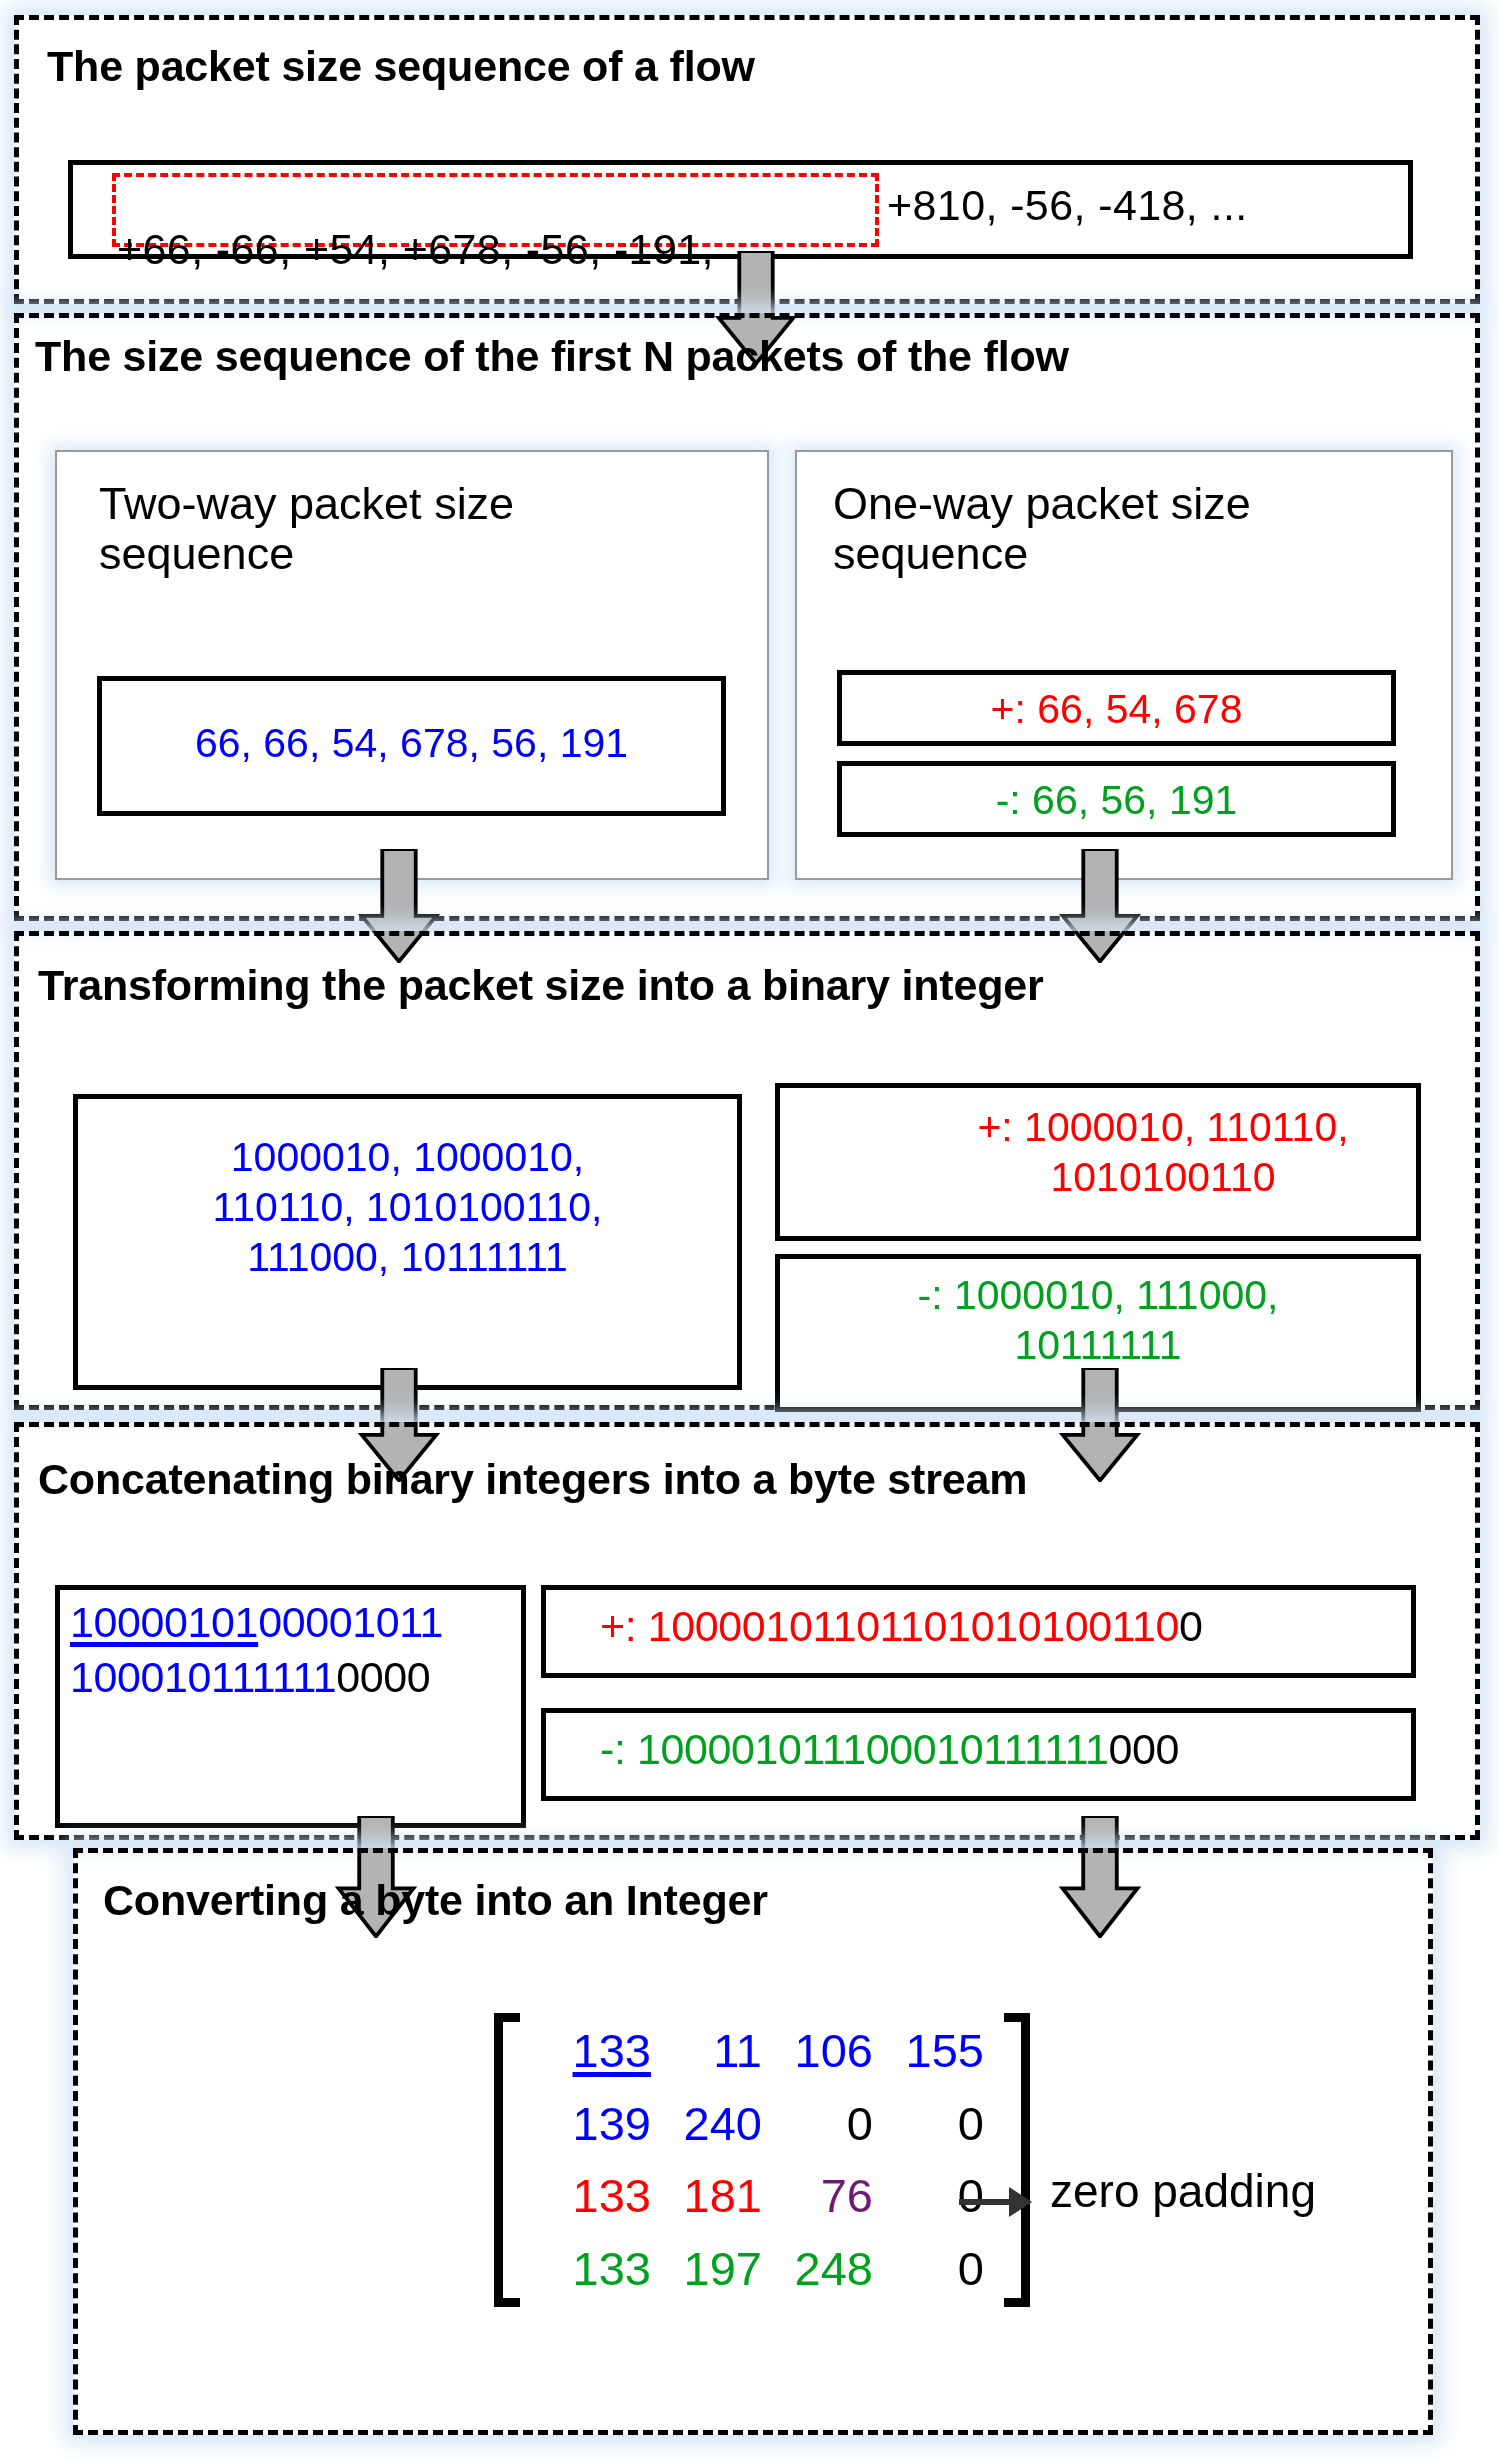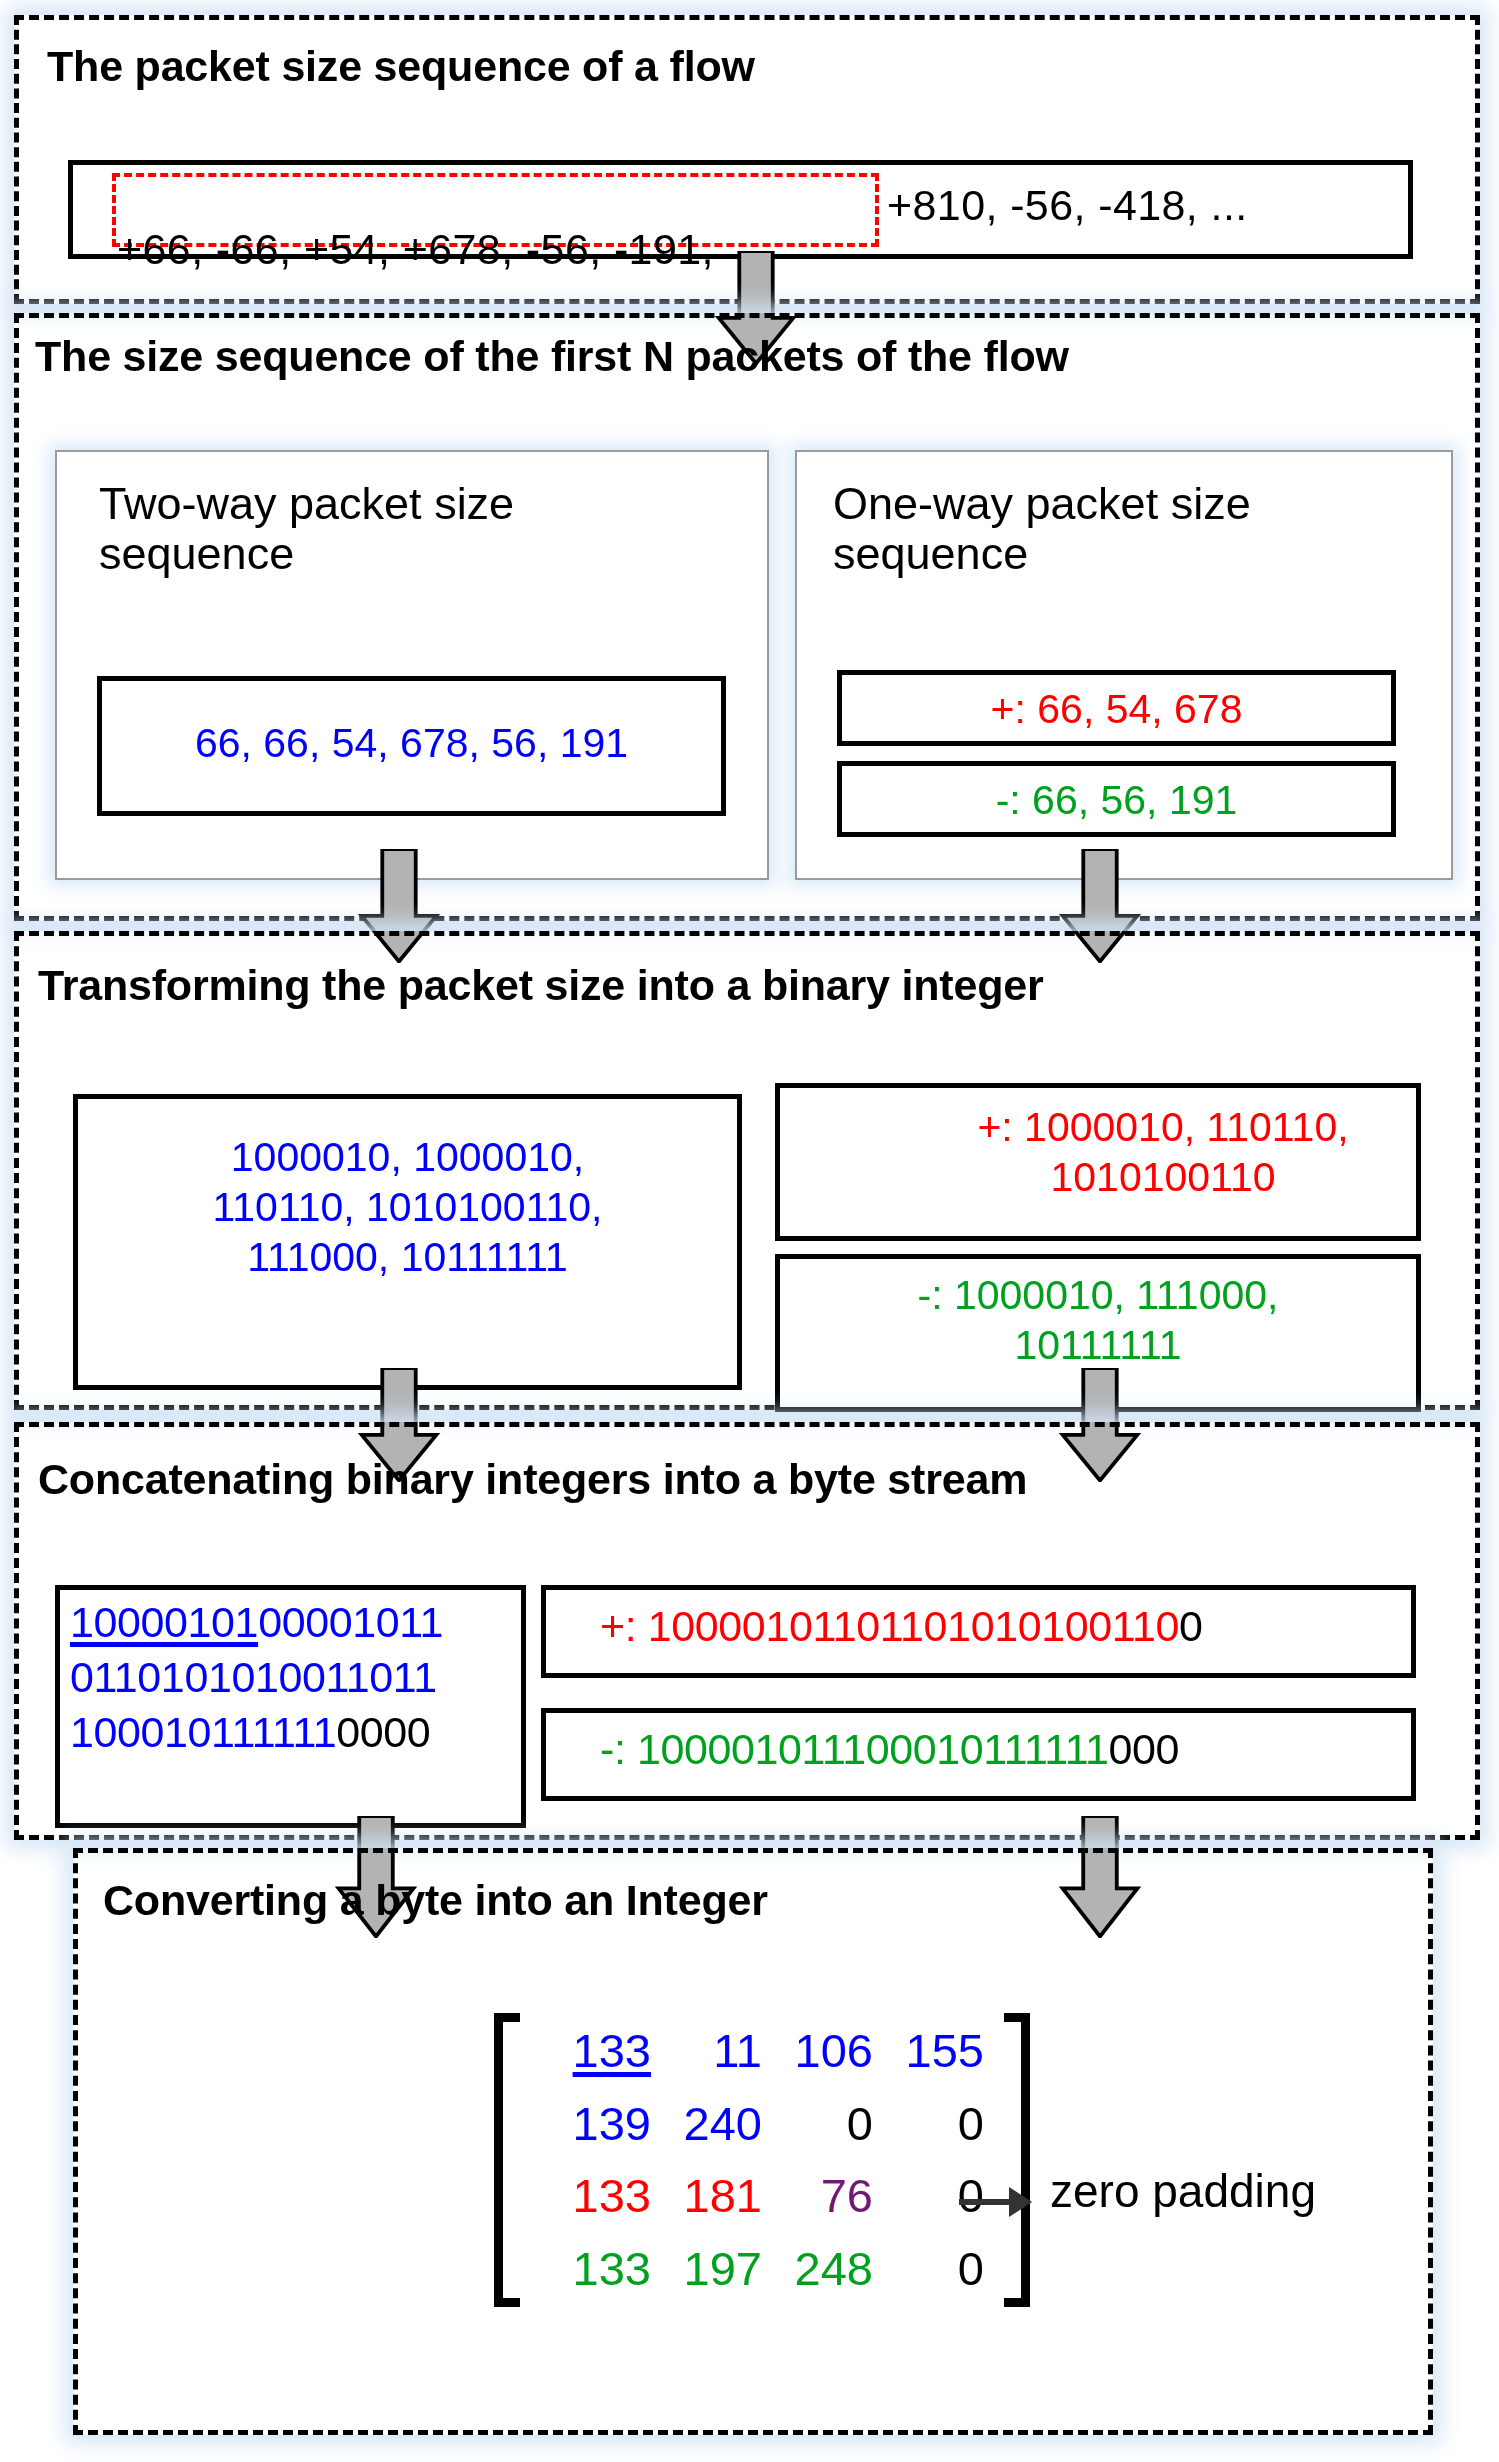--- a/index.html
+++ b/index.html
@@ -222,23 +222,20 @@
   <div class="stage stage-glow" style="left:13.7px;top:1422px;width:1466px;height:418px;"></div>
 
   <div class="stage-title" style="left:38px;top:1457px;">Concatenating binary integers into a byte stream</div>
 
   <div class="sbox" style="left:55px;top:1585px;width:471px;height:243px;"></div>
   <div style="position:absolute;left:70px;top:1595px;width:453px;font-size:43px;line-height:1.28;letter-spacing:-0.4px;">
     <div>
       <span class="blue underlined">10000101</span><span class="blue">00001011</span>
     </div>
     <div>
-      <span class="blue">0110101010011011</span>
-    </div>
-    <div>
       <span class="blue">100010111111</span><span class="black">0000</span>
     </div>
   </div>
 
   <div class="sbox" style="left:541px;top:1585px;width:875px;height:93px;"></div>
   <div style="position:absolute;left:600px;top:1602px;font-size:43px;white-space:nowrap;letter-spacing:-0.4px;">
     <span class="red">+: </span><span class="red">10000101101101010100110</span><span class="black">0</span>
   </div>
 
   <div class="sbox" style="left:541px;top:1708px;width:875px;height:93px;"></div>

